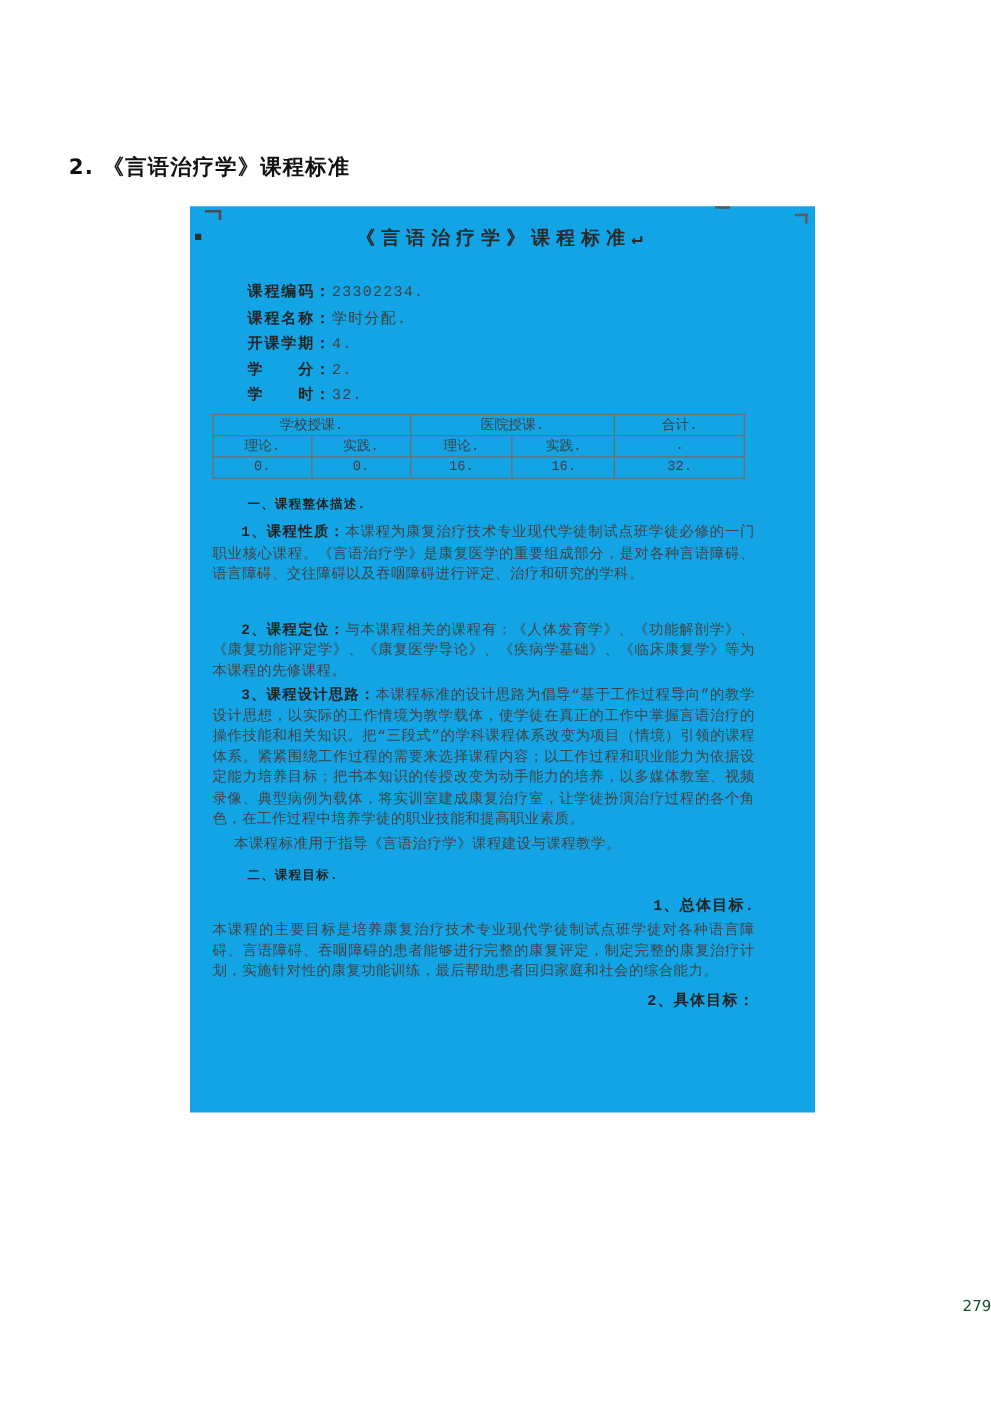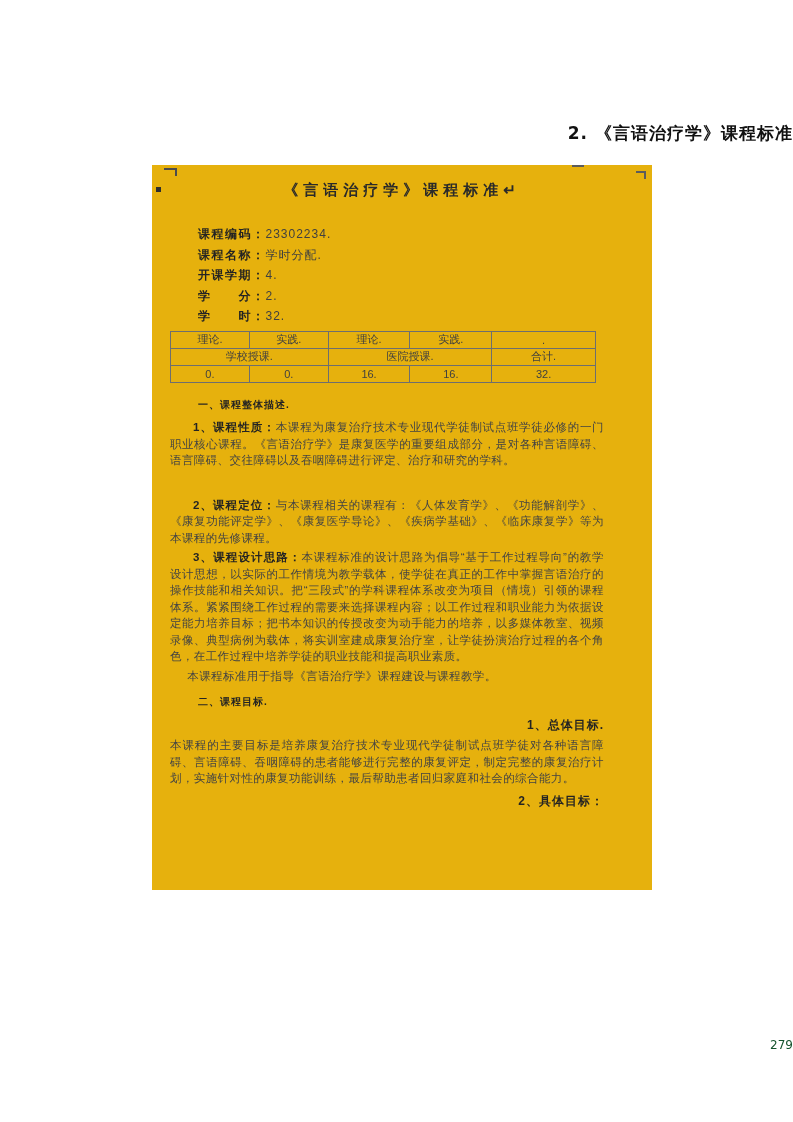--- a/index.html
+++ b/index.html
@@ -7,36 +7,36 @@
   .page {
     position:relative;
     width:793px; height:1122px;
     background:#ffffff;
     overflow:hidden;
     font-family:"DejaVu Sans", sans-serif;
   }
   .doc-heading {
     position:absolute;
     top:122px; left:0; width:100%;
-    text-align:right;
+    text-align:left;
     padding-left:55px;
     font-size:17px;
     font-weight:bold;
     color:#111;
     letter-spacing:1px;
     font-family:"DejaVu Sans", sans-serif;
   }
   
   .scan {
     position:absolute;
     left:152px; top:165px;
     width:500px; height:725px;
-    background:#eab308;
+    background:#0ea5e9;
     color:#3d3d3d;
-    font-family:Liberation Sans, sans-serif;
+    font-family:Liberation Mono, monospace;
     filter: blur(0.35px) contrast(0.96);
   }
   .scan b { color:#1f1f1f; }
   .artifact { position:absolute; }
   .corner-tl { left:12px; top:3px; width:13px; height:8px; border-top:2px solid #4a4a4a; border-right:2px solid #4a4a4a; }
   .square-mark { left:4px; top:22px; width:5px; height:5px; background:#2b2b2b; }
   .corner-tr1 { left:420px; top:0px; width:12px; height:7px; border-top:2px solid #5a5a5a; }
   .corner-tr2 { right:6px; top:6px; width:10px; height:8px; border-top:2px solid #5a5a5a; border-right:2px solid #5a5a5a; }
   .scan-title {
     margin-top:16px;
@@ -136,30 +136,30 @@
         <b>学　　分：</b><span>2.</span>
       </div>
       <div class="meta-line">
         <b>学　　时：</b><span>32.</span>
       </div>
     </div>
 
     <table class="hours">
       <tbody>
           <tr>
+        <td colspan="2">学校授课.</td>
+        <td colspan="2">医院授课.</td>
+        <td style="width:104px">合计.</td>
+      </tr>
+      <tr>
         <td style="width:79px">理论.</td>
         <td style="width:79px">实践.</td>
         <td style="width:82px">理论.</td>
         <td style="width:82px">实践.</td>
         <td>.</td>
-      </tr>
-      <tr>
-        <td colspan="2">学校授课.</td>
-        <td colspan="2">医院授课.</td>
-        <td style="width:104px">合计.</td>
       </tr>
       <tr>
         <td>0.</td>
         <td>0.</td>
         <td>16.</td>
         <td>16.</td>
         <td>32.</td>
       </tr>
     </tbody>
       </table>

